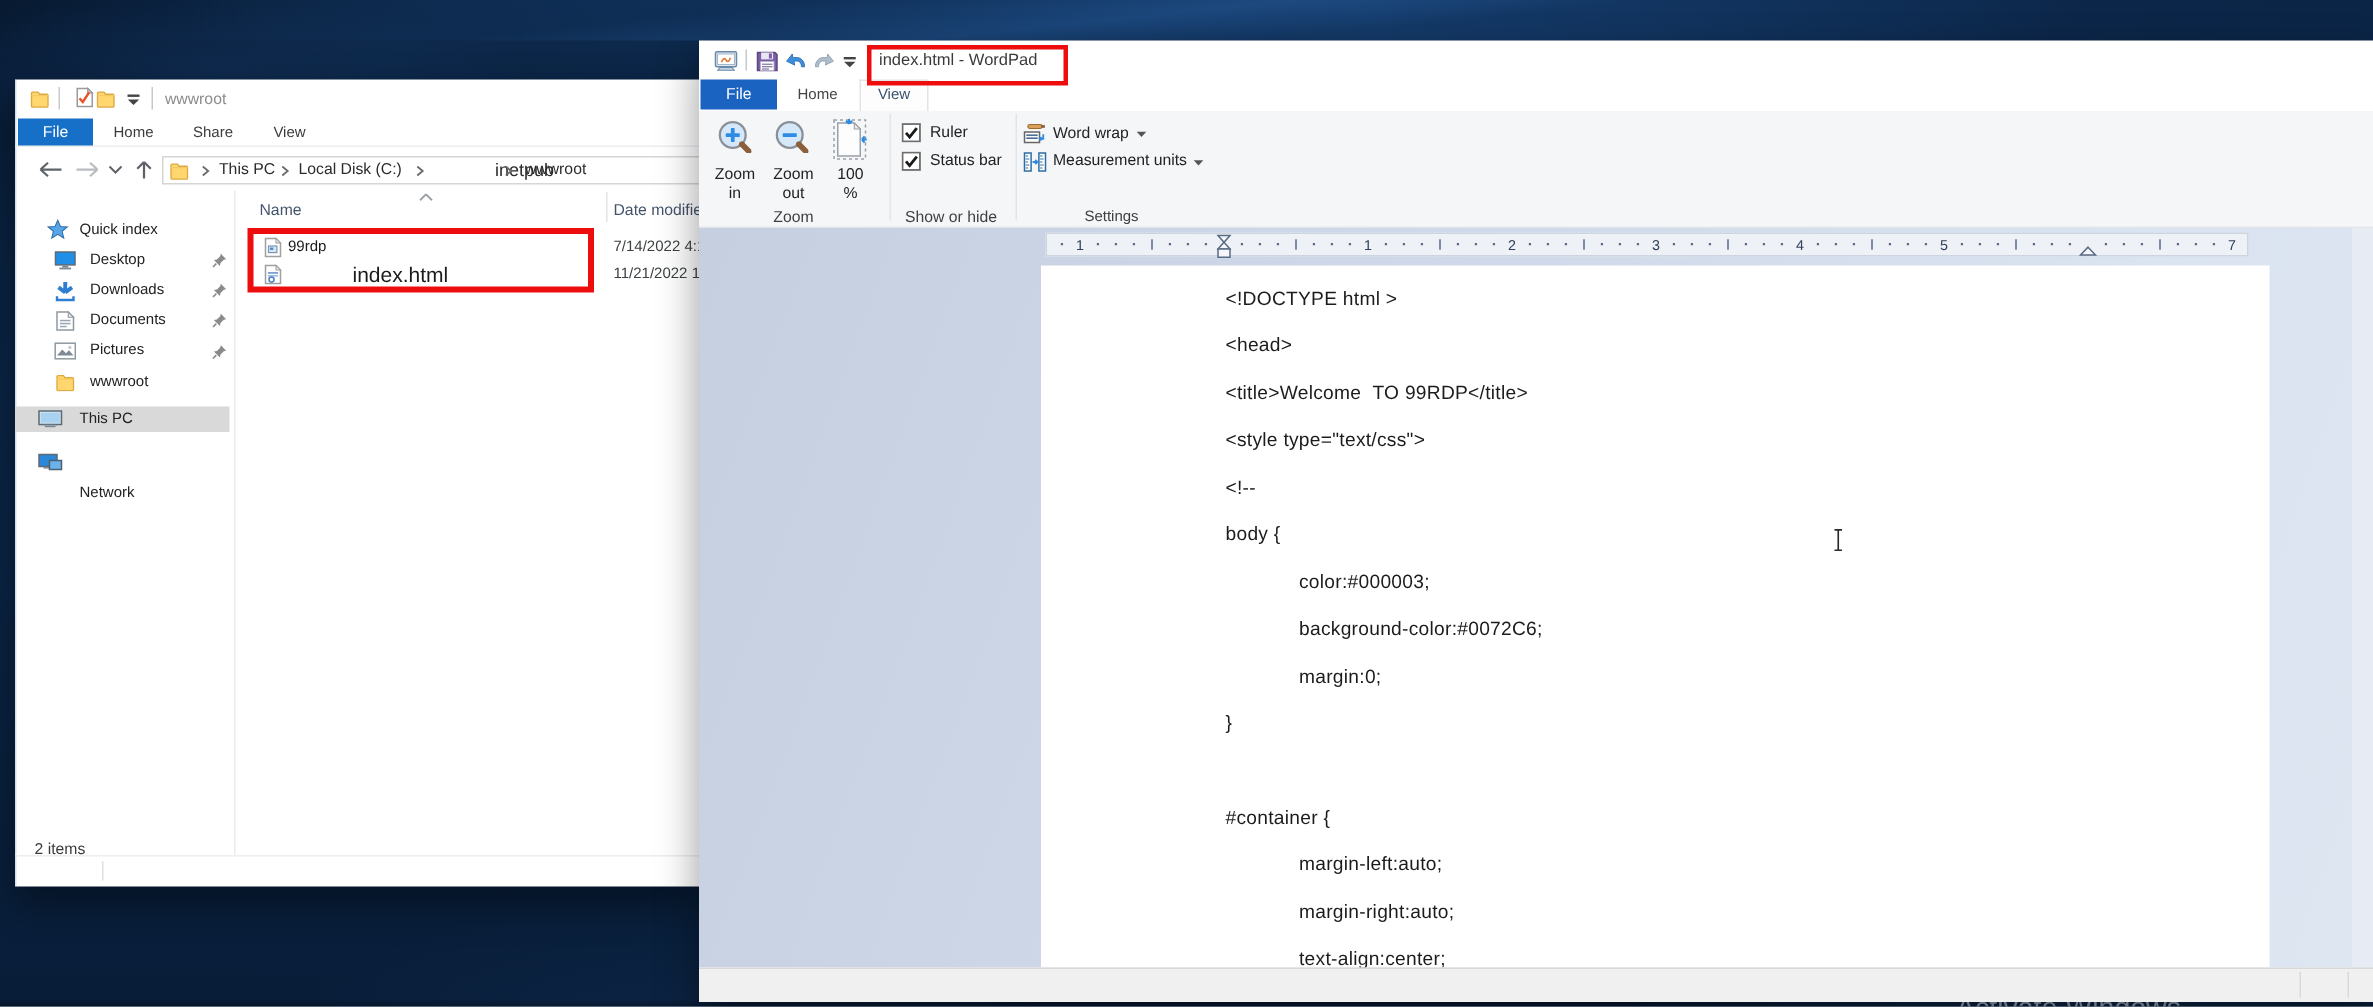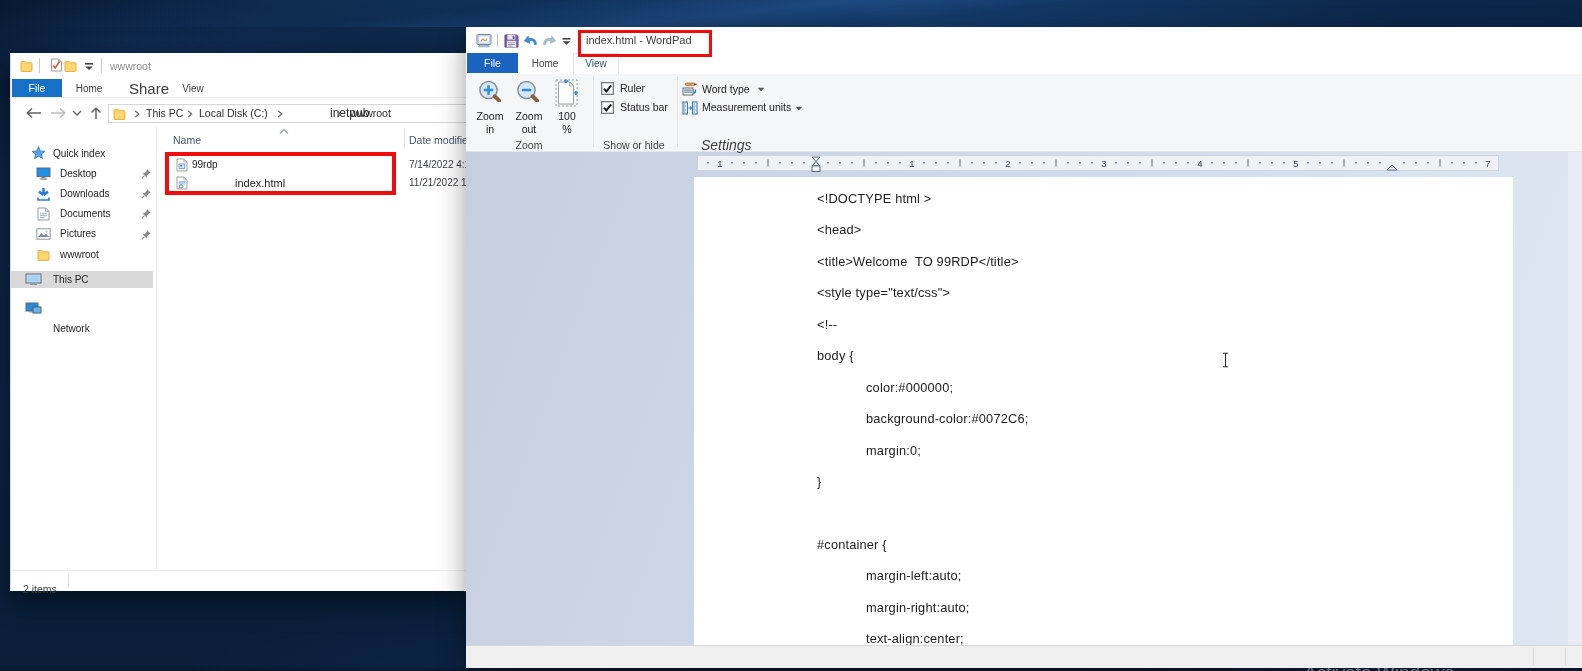--- a/index.html
+++ b/index.html
@@ -44,21 +44,21 @@
     </svg>
 <svg class="abs" style="left:84px;top:62px;" width="10" height="8" viewBox="0 0 10 8">
       <rect x="1" y="1" width="8" height="1.6" fill="#444"></rect>
       <path d="M1.2 4.4 L8.8 4.4 L5 8 Z" fill="#444"></path>
     </svg>
 <div class="abs" style="left:101px;top:58px;width:1px;height:15px;background:#c8c8c8;"></div>
 <div class="abs t" style="left:110px;top:59.7px;font-size:10.5px;line-height:12.6px;color:#8b8b8b;">wwwroot</div>
 <div class="abs" style="left:12px;top:79px;width:50px;height:19px;background:#1670c8;"></div>
 <div class="abs t" style="left:12px;width:50px;text-align:center;top:82.2px;font-size:10.5px;line-height:12.6px;color:#fff;">File</div>
 <div class="abs t" style="left:64px;width:50px;text-align:center;top:82.5px;font-size:10px;line-height:12.0px;color:#3b3b3b;">Home</div>
-<div class="abs t" style="left:129px;width:50px;text-align:left;top:82.5px;font-size:15px;line-height:12.0px;color:#3b3b3b;">Share</div>
+<div class="abs t" style="left:117px;width:50px;text-align:center;top:82.5px;font-size:10px;line-height:12.0px;color:#3b3b3b;">Share</div>
 <div class="abs t" style="left:168px;width:50px;text-align:center;top:82.5px;font-size:10px;line-height:12.0px;color:#3b3b3b;">View</div>
 <div class="abs" style="left:10px;top:97px;width:456px;height:1px;background:#eceef0;"></div>
 <svg class="abs" style="left:24px;top:107px;" width="18" height="12" viewBox="0 0 18 12">
       <path d="M17 6 L3 6 M3 6 L8 1.5 M3 6 L8 10.5" stroke="#5f6368" stroke-width="1.5" fill="none"></path>
     </svg>
 <svg class="abs" style="left:50px;top:107px;" width="18" height="12" viewBox="0 0 18 12">
       <path d="M1 6 L15 6 M15 6 L10 1.5 M15 6 L10 10.5" stroke="#b9bcc0" stroke-width="1.5" fill="none"></path>
     </svg>
 <svg class="abs" style="left:72px;top:110px;" width="10" height="6" viewBox="0 0 10 6">
       <path d="M1 1 L5 5 L9 1" stroke="#5f6368" stroke-width="1.3" fill="none"></path>
@@ -101,21 +101,21 @@
       <rect x="4" y="7" width="2.2" height="1.6" fill="#5a87c0"></rect>
     </svg>
 <div class="abs t" style="left:192px;top:158.5px;font-size:10px;line-height:12.0px;color:#1a1a1a;">99rdp</div>
 <svg class="abs" style="left:176px;top:176px;" width="12" height="14" viewBox="0 0 12 14">
       <path d="M1 1 L8 1 L11 4 L11 13 L1 13 Z" fill="#fff" stroke="#a0a0a0"></path>
       <path d="M8 1 L8 4 L11 4 Z" fill="#ececec" stroke="#a0a0a0" stroke-width=".7"></path>
       <rect x="2.6" y="5.4" width="6.8" height="1.1" fill="#6f9bd1"></rect>
       <rect x="2.6" y="7.3" width="6.8" height="1.1" fill="#9dbde4"></rect>
       <circle cx="5.0" cy="10.4" r="1.7" fill="none" stroke="#4a7fc1" stroke-width="1"></circle>
     </svg>
-<div class="abs t" style="left:192px;top:176.5px;font-size:11px;line-height:12.0px;color:#1a1a1a;padding-left:43px;">index.html</div>
+<div class="abs t" style="left:192px;top:176.5px;font-size:14px;line-height:12.0px;color:#1a1a1a;padding-left:43px;">index.html</div>
 <div class="abs t" style="left:409px;top:158.5px;font-size:10px;line-height:12.0px;color:#3c4043;width:57px;overflow:hidden;">7/14/2022 4:1</div>
 <div class="abs t" style="left:409px;top:176.5px;font-size:10px;line-height:12.0px;color:#3c4043;width:57px;overflow:hidden;">11/21/2022 1</div>
 <svg class="abs" style="left:31px;top:146px;" width="15" height="15" viewBox="0 0 15 15">
       <path d="M7.5 0.8 L9.3 5.0 L13.9 5.3 L10.4 8.2 L11.5 12.7 L7.5 10.2 L3.5 12.7 L4.6 8.2 L1.1 5.3 L5.7 5.0 Z" fill="#58a6e8" stroke="#2f6ea8" stroke-width=".7"></path>
     </svg>
 <div class="abs t" style="left:53px;top:147.5px;font-size:10px;line-height:12.0px;color:#222;">Quick index</div>
 <svg class="abs" style="left:36px;top:167px;" width="15" height="13" viewBox="0 0 15 13">
       <rect x="1" y="1" width="13" height="8.6" fill="#1f8fe8" stroke="#5c6a76" stroke-width="1"></rect>
       <rect x="5.5" y="10" width="4" height="1.4" fill="#7b8691"></rect>
       <rect x="3.6" y="11.4" width="7.8" height="1.2" fill="#7b8691"></rect>
@@ -169,21 +169,21 @@
       <rect x="4" y="10.2" width="9" height="0.8" fill="#98a2ab"></rect>
     </svg>
 <div class="abs t" style="left:53px;top:274.0px;font-size:10px;line-height:12.0px;color:#222;">This PC</div>
 <svg class="abs" style="left:25px;top:302px;" width="17" height="13" viewBox="0 0 17 13">
       <rect x="1" y="1" width="12" height="8" fill="#2b87d8" stroke="#5c6a76" stroke-width="1"></rect>
       <rect x="4" y="9.4" width="6" height="1" fill="#7b8691"></rect>
       <rect x="8" y="5" width="8" height="6" fill="#6cb2e8" stroke="#4a6274" stroke-width="1"></rect>
     </svg>
 <div class="abs t" style="left:53px;top:303.0px;font-size:10px;line-height:12.0px;color:#222;margin-top:20px;">Network</div>
 <div class="abs" style="left:10px;top:570px;width:456px;height:1px;background:#eeeeee;"></div>
-<div class="abs t" style="left:23px;top:583px;font-size:10.5px;line-height:12.6px;color:#3c3c3c;">2 items</div>
+<div class="abs t" style="left:23px;top:560px;font-size:10.5px;line-height:12.6px;color:#3c3c3c;">2 items</div>
 <div class="abs" style="left:68px;top:574px;width:1px;height:13px;background:#e0e0e0;"></div>
 </div>
 <div class="abs" style="left:0;top:0;width:1582px;height:671px;">
 <div class="abs" style="left:466px;top:27px;width:1116px;height:641px;background:#fff;box-shadow:0 10px 26px rgba(0,0,0,.40);"></div>
 <div class="abs" style="left:466px;top:152px;width:1116px;height:493px;background:linear-gradient(110deg,#c5cfe0 0%,#d0daea 45%,#dae3f0 75%,#dee6f2 100%);"></div>
 <div class="abs" style="left:1568px;top:152px;width:14px;height:493px;background:#e6ebf4;"></div>
 <svg class="abs" style="left:476px;top:33px;" width="16" height="15" viewBox="0 0 16 15">
       <rect x="1" y="1.5" width="14" height="10" rx="1" fill="#dce9f5" stroke="#6a89a8"></rect>
       <rect x="2.4" y="3" width="11.2" height="7" fill="#fff" stroke="#9ab0c4" stroke-width=".6"></rect>
       <path d="M5 8.5 Q6.5 4.5 8 7 Q9.5 9.5 11 5.5" stroke="#e07b39" stroke-width="1.1" fill="none"></path>
@@ -250,38 +250,38 @@
 <div class="abs t" style="left:620px;top:101.2px;font-size:10.5px;line-height:12.6px;color:#222;">Status bar</div>
 <div class="abs" style="left:677px;top:76px;width:1px;height:71px;background:#e2e4e7;"></div>
 <svg class="abs" style="left:682px;top:82px;" width="16" height="14" viewBox="0 0 16 14">
       <rect x="3.2" y="1" width="9.6" height="2.6" rx="1.3" fill="#d9a05c" stroke="#a06a2c" stroke-width=".7"></rect>
       <rect x="12" y="1.4" width="2.6" height="1.8" fill="#8b5f3c"></rect>
       <rect x="1" y="6" width="10" height="7" fill="#fff" stroke="#666"></rect>
       <rect x="2.2" y="7.6" width="7.6" height="1.1" fill="#4a6e96"></rect>
       <rect x="2.2" y="9.6" width="7.6" height="1.1" fill="#4a6e96"></rect>
       <path d="M13.5 7.5 L13.5 10.5 L11.5 10.5 M12.4 9.4 L11.2 10.5 L12.4 11.6" stroke="#2e8be4" stroke-width="1.2" fill="none"></path>
     </svg>
-<div class="abs t" style="left:702px;top:82.7px;font-size:10.5px;line-height:12.6px;color:#222;">Word type</div>
+<div class="abs t" style="left:702px;top:82.7px;font-size:10.5px;line-height:12.6px;color:#222;">Word wrap</div>
 <svg class="abs" style="left:757px;top:86.5px;" width="8" height="5" viewBox="0 0 8 5">
       <path d="M0.8 0.8 L7.2 0.8 L4 4.4 Z" fill="#555"></path>
     </svg>
 <svg class="abs" style="left:682px;top:101px;" width="16" height="14" viewBox="0 0 16 14">
       <rect x="1" y="1" width="4.4" height="12" fill="#fff" stroke="#2e6da4"></rect>
       <path d="M1.8 3 h1.6 M1.8 5 h2.4 M1.8 7 h1.6 M1.8 9 h2.4 M1.8 11 h1.6" stroke="#2e6da4" stroke-width=".8"></path>
       <rect x="10.6" y="1" width="4.4" height="12" fill="#fff" stroke="#2e6da4"></rect>
       <path d="M11.4 3 h1.6 M11.4 5 h2.4 M11.4 7 h1.6 M11.4 9 h2.4 M11.4 11 h1.6" stroke="#2e6da4" stroke-width=".8"></path>
       <path d="M6.4 7 L9.6 7 M8.2 5.6 L9.6 7 L8.2 8.4" stroke="#2e8be4" stroke-width="1.2" fill="none"></path>
     </svg>
 <div class="abs t" style="left:702px;top:101.2px;font-size:10.5px;line-height:12.6px;color:#222;">Measurement units</div>
 <svg class="abs" style="left:795px;top:105.5px;" width="8" height="5" viewBox="0 0 8 5">
       <path d="M0.8 0.8 L7.2 0.8 L4 4.4 Z" fill="#555"></path>
     </svg>
 <div class="abs t" style="left:494px;width:70px;text-align:center;top:139.2px;font-size:10.5px;line-height:12.6px;color:#3f3f3f;">Zoom</div>
 <div class="abs t" style="left:594px;width:80px;text-align:center;top:139.2px;font-size:10.5px;line-height:12.6px;color:#3f3f3f;">Show or hide</div>
-<div class="abs t" style="left:701px;width:80px;text-align:left;top:139.2px;font-size:14px;line-height:12.6px;color:#3f3f3f;font-style:italic;">Settings</div>
+<div class="abs t" style="left:701px;width:80px;text-align:center;top:139.2px;font-size:10px;line-height:12.6px;color:#3f3f3f;">Settings</div>
 <div class="abs" style="left:697px;top:155px;width:802px;height:16px;background:#eef1f6;border:1px solid #cdd5e0;box-sizing:border-box;"></div>
 <svg class="abs" style="left:697px;top:155px;" width="802" height="16" viewBox="0 0 802 16">
       <rect x="10.2" y="7" width="1.5" height="1.5" fill="#5a6b85"></rect>
       <text x="23.0" y="11.5" font-size="9.5" fill="#33415c" text-anchor="middle" font-family="Liberation Sans">1</text>
       <rect x="34.2" y="7" width="1.5" height="1.5" fill="#5a6b85"></rect>
       <rect x="46.2" y="7" width="1.5" height="1.5" fill="#5a6b85"></rect>
       <rect x="58.2" y="7" width="1.5" height="1.5" fill="#5a6b85"></rect>
       <rect x="70.5" y="4.5" width="1" height="7" fill="#5a6b85"></rect>
       <rect x="82.2" y="7" width="1.5" height="1.5" fill="#5a6b85"></rect>
       <rect x="94.2" y="7" width="1.5" height="1.5" fill="#5a6b85"></rect>
@@ -350,21 +350,21 @@
 <svg class="abs" style="left:1386px;top:164px;" width="12" height="7" viewBox="0 0 12 7">
       <path d="M6 0.8 L11 6 L1 6 Z" fill="#f4f6fa" stroke="#5a6b85"></path>
     </svg>
 <div class="abs" style="left:694px;top:177px;width:819px;height:468px;background:#fff;"></div>
 <div class="abs t doc" style="left:817px;top:191.0px;">&lt;!DOCTYPE html &gt;</div>
 <div class="abs t doc" style="left:817px;top:222.4px;">&lt;head&gt;</div>
 <div class="abs t doc" style="left:817px;top:253.9px;">&lt;title&gt;Welcome&nbsp;&nbsp;TO 99RDP&lt;/title&gt;</div>
 <div class="abs t doc" style="left:817px;top:285.3px;">&lt;style type="text/css"&gt;</div>
 <div class="abs t doc" style="left:817px;top:316.8px;">&lt;!--</div>
 <div class="abs t doc" style="left:817px;top:348.2px;">body {</div>
-<div class="abs t doc" style="left:866px;top:379.7px;">color:#000000;</div>
+<div class="abs t doc" style="left:866px;top:379.7px;">color:#000003;</div>
 <div class="abs t doc" style="left:866px;top:411.1px;">background-color:#0072C6;</div>
 <div class="abs t doc" style="left:866px;top:442.6px;">margin:0;</div>
 <div class="abs t doc" style="left:817px;top:474.0px;">}</div>
 <div class="abs t doc" style="left:817px;top:536.9px;">#container {</div>
 <div class="abs t doc" style="left:866px;top:568.4px;">margin-left:auto;</div>
 <div class="abs t doc" style="left:866px;top:599.9px;">margin-right:auto;</div>
 <div class="abs t doc" style="left:866px;top:631.3px;">text-align:center;</div>
 <svg class="abs" style="left:1221px;top:352px;" width="9" height="16" viewBox="0 0 9 16">
       <path d="M2 1.2 L7 1.2 M4.5 1.2 L4.5 14.8 M2 14.8 L7 14.8" stroke="#2b2b2b" stroke-width="1.1" fill="none"></path>
     </svg>

